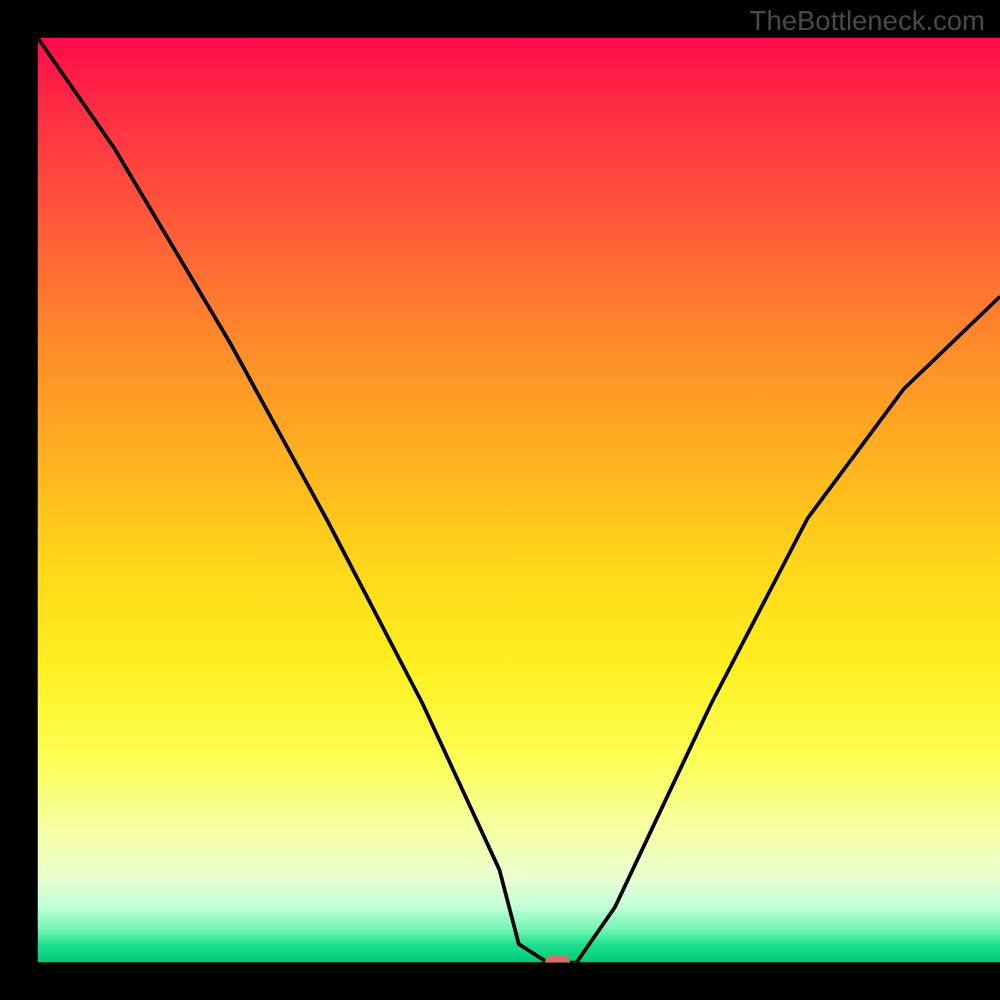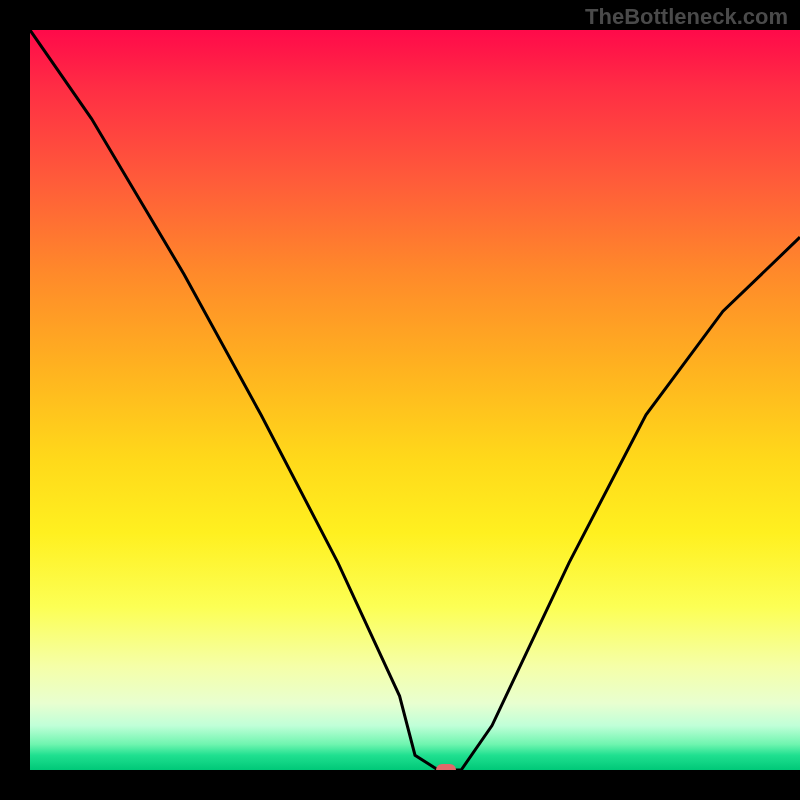--- a/index.html
+++ b/index.html
@@ -10,21 +10,21 @@
     background: #000;
     position: relative;
     font-family: Arial, sans-serif;
   }
   .watermark {
     position: absolute;
     top: 4px;
     right: 12px;
     color: #4a4a4a;
     font-size: 22px;
-    font-weight: bold;
+    font-weight: normal;
     z-index: 10;
   }
   .plot-area {
     position: absolute;
     left: 30px;
     top: 30px;
     width: 770px;
     height: 740px;
     overflow: hidden;
   }

